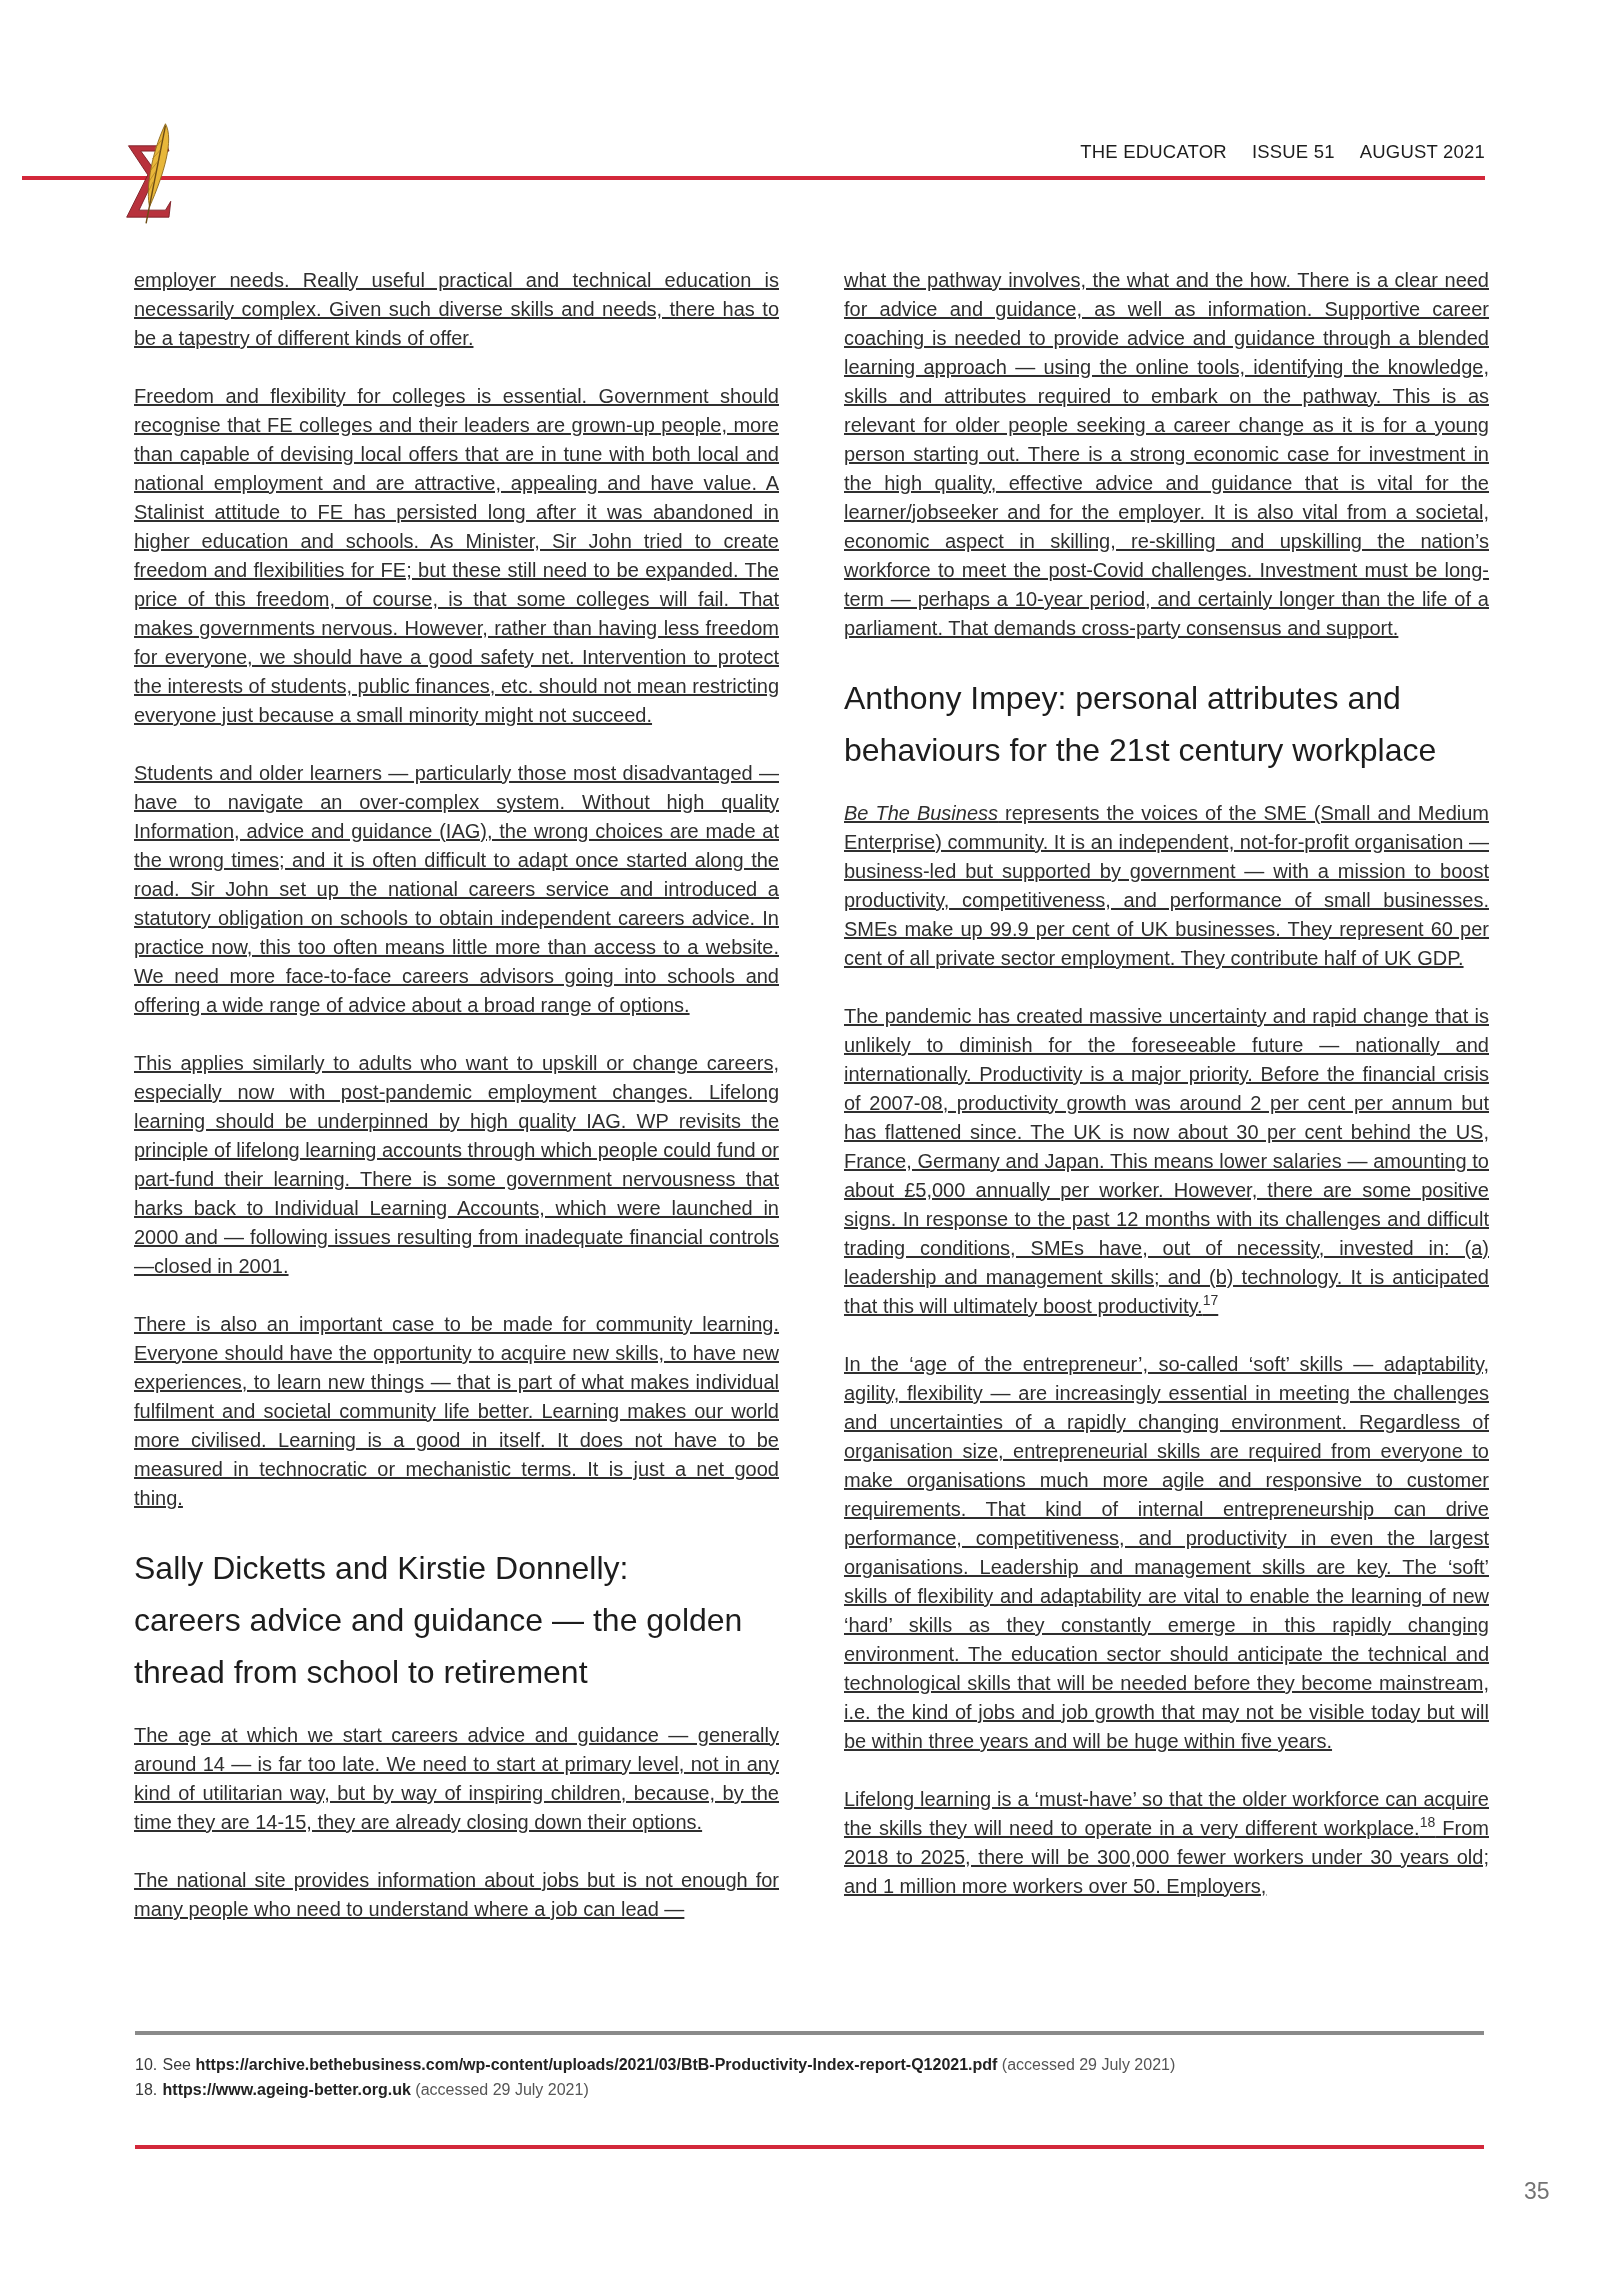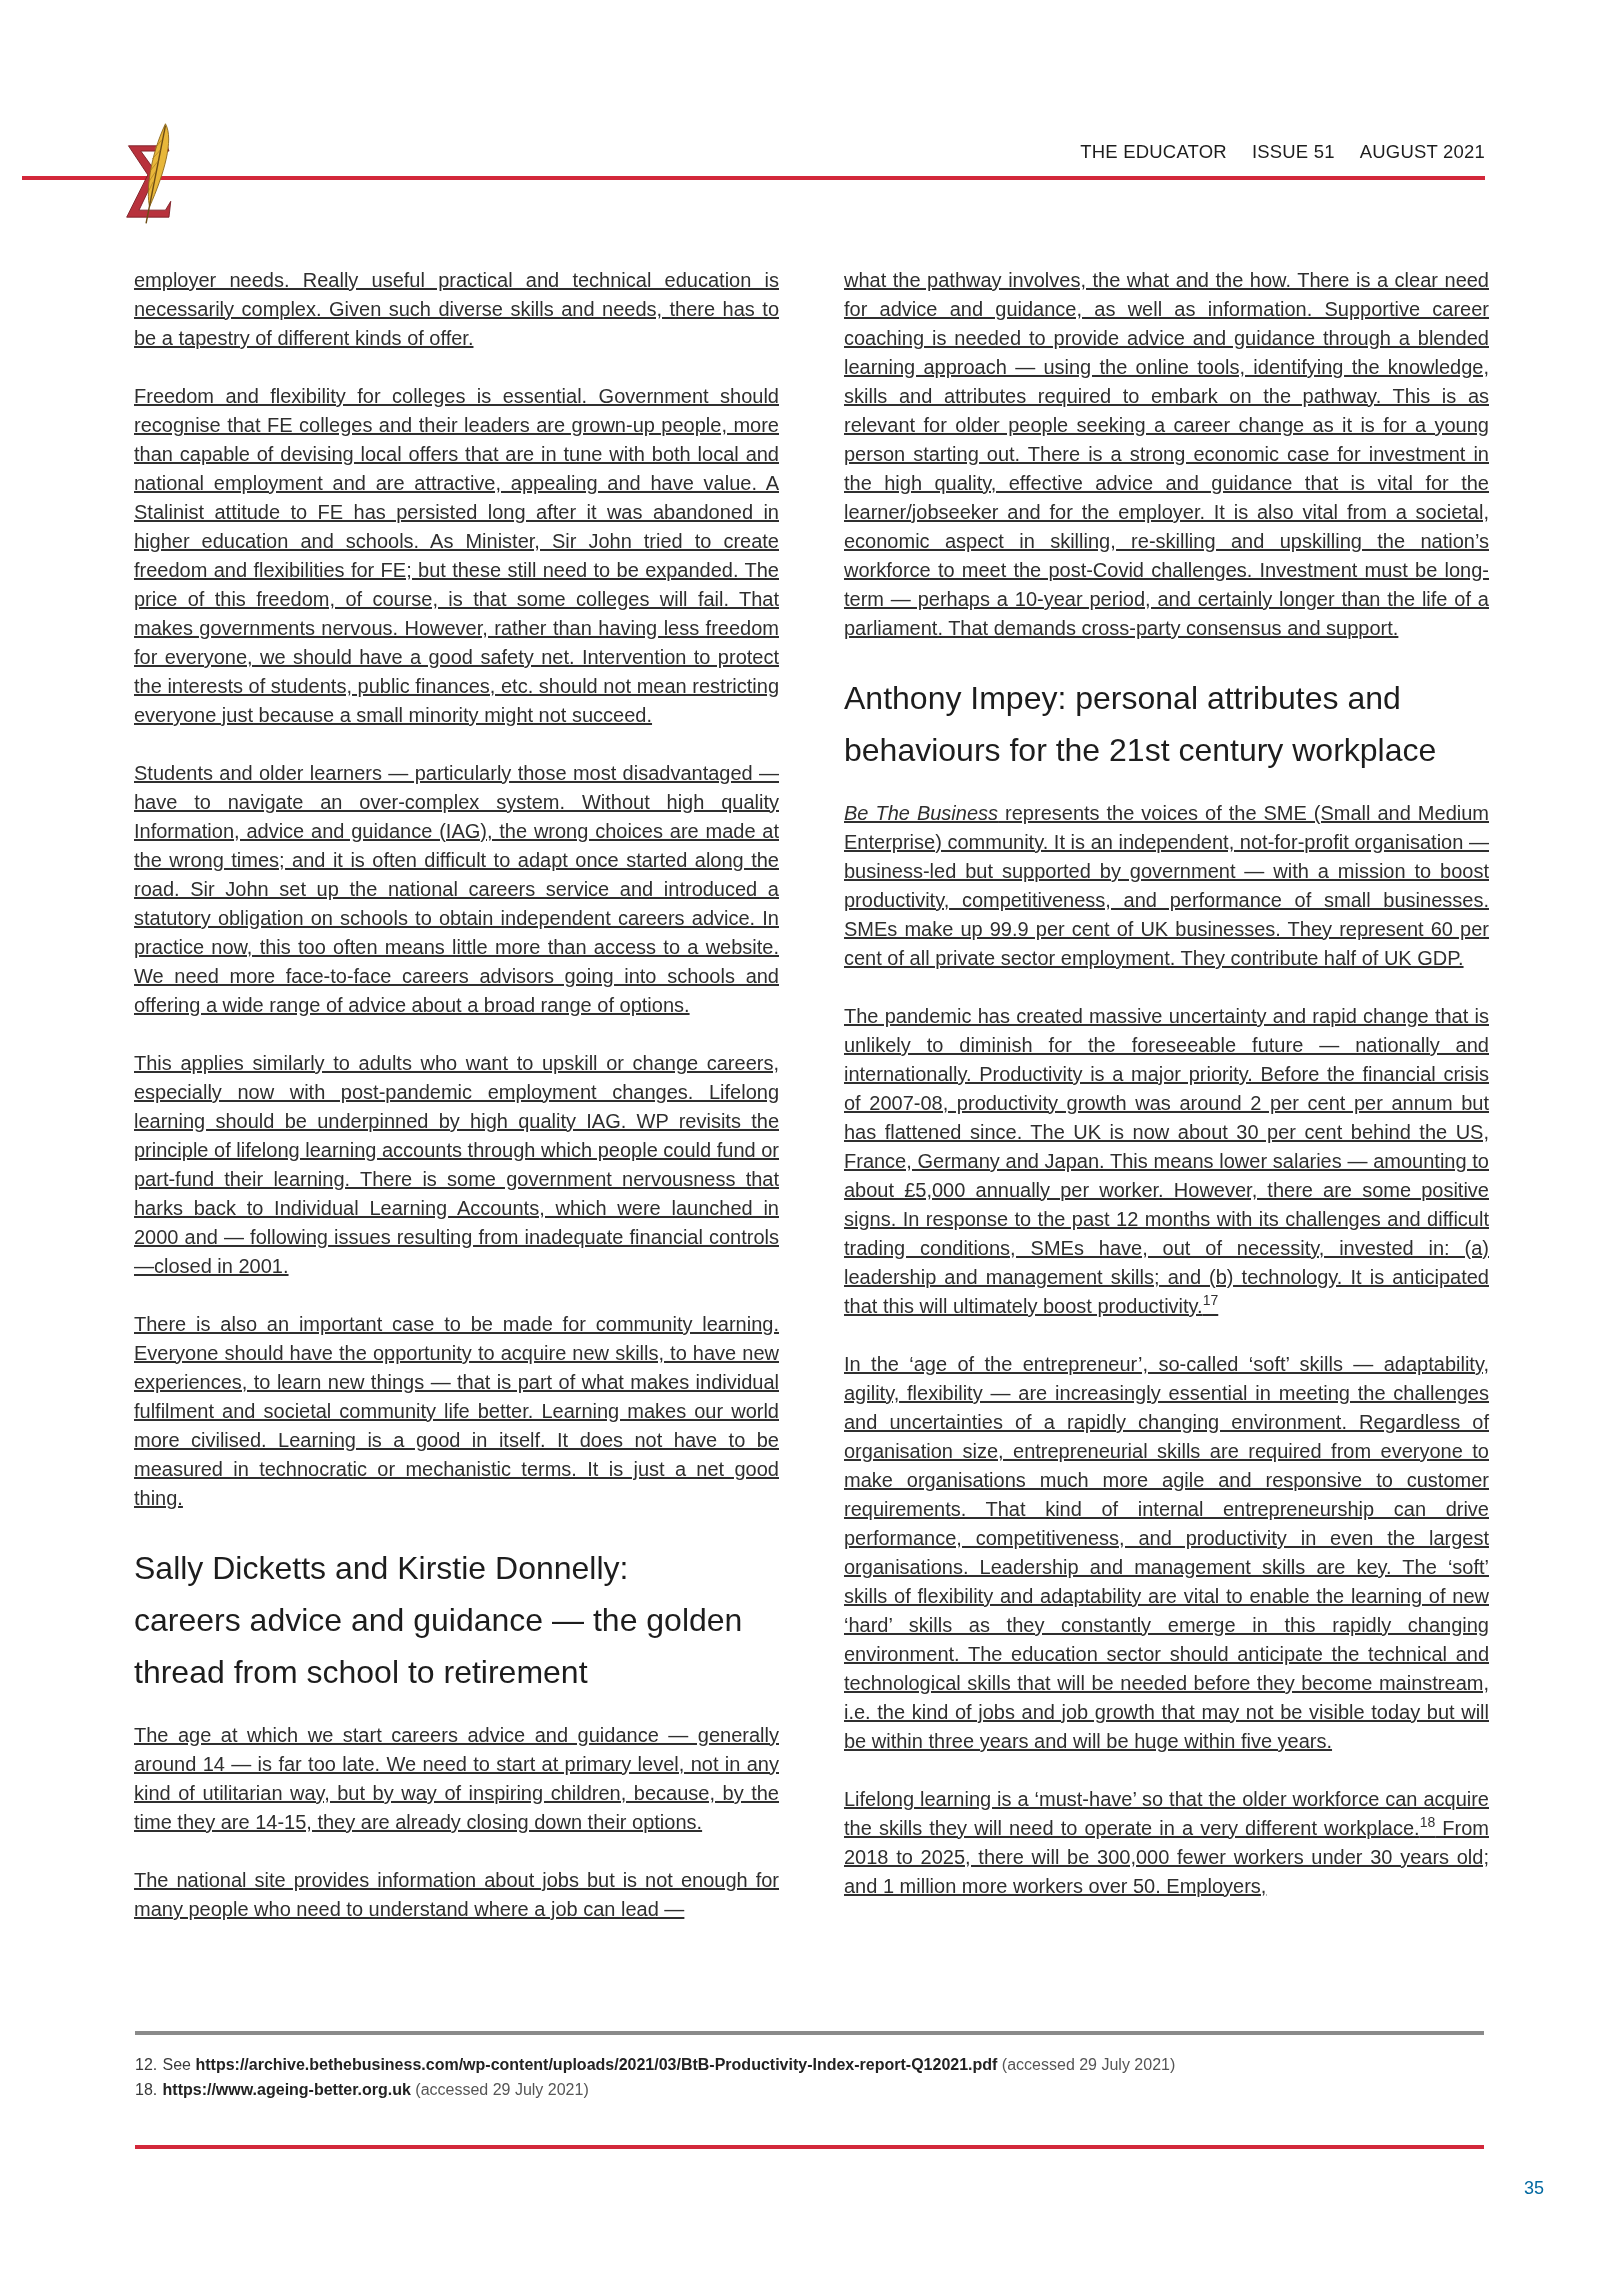--- a/index.html
+++ b/index.html
@@ -41,21 +41,21 @@
   .footnote { white-space: nowrap; }
   .footnote .fn-num { color: #3a3a3a; margin-right: 5.3px; }
   .footnote .fn-link { font-weight: bold; color: #222; }
   .footnote .fn-note { color: #555; }
   .rule-red-bottom {
     position: absolute; left: 135px; top: 2145px; width: 1349px; height: 3.5px;
     background: #d3283a;
   }
   .page-number {
     position: absolute; left: 1524px; top: 2178px;
-    font-size: 18px; color: #0369a1;
+    font-size: 23px; color: #737373;
   }
 </style>
 </head>
 <body>
 
 <div class="header-text">
   <span>THE EDUCATOR</span>
   <span>ISSUE 51</span>
   <span>AUGUST 2021</span>
 </div>
@@ -89,21 +89,21 @@
   <h2>Anthony Impey: personal attributes and behaviours for the 21st century workplace</h2>
   <p><em>Be The Business</em><span> represents the voices of the SME (Small and Medium Enterprise) community. It is an independent, not-for-profit organisation — business-led but supported by government — with a mission to boost productivity, competitiveness, and performance of small businesses. SMEs make up 99.9 per cent of UK businesses. They represent 60 per cent of all private sector employment. They contribute half of UK GDP.</span></p>
   <p><span>The pandemic has created massive uncertainty and rapid change that is unlikely to diminish for the foreseeable future — nationally and internationally. Productivity is a major priority. Before the financial crisis of 2007-08, productivity growth was around 2 per cent per annum but has flattened since. The UK is now about 30 per cent behind the US, France, Germany and Japan. This means lower salaries — amounting to about £5,000 annually per worker. However, there are some positive signs. In response to the past 12 months with its challenges and difficult trading conditions, SMEs have, out of necessity, invested in: (a) leadership and management skills; and (b) technology. It is anticipated that this will ultimately boost productivity.</span><sup>17</sup></p>
   <p>In the ‘age of the entrepreneur’, so-called ‘soft’ skills — adaptability, agility, flexibility — are increasingly essential in meeting the challenges and uncertainties of a rapidly changing environment. Regardless of organisation size, entrepreneurial skills are required from everyone to make organisations much more agile and responsive to customer requirements. That kind of internal entrepreneurship can drive performance, competitiveness, and productivity in even the largest organisations. Leadership and management skills are key. The ‘soft’ skills of flexibility and adaptability are vital to enable the learning of new ‘hard’ skills as they constantly emerge in this rapidly changing environment. The education sector should anticipate the technical and technological skills that will be needed before they become mainstream, i.e. the kind of jobs and job growth that may not be visible today but will be within three years and will be huge within five years.</p>
   <p><span>Lifelong learning is a ‘must-have’ so that the older workforce can acquire the skills they will need to operate in a very different workplace.</span><sup>18</sup><span>  From 2018 to 2025, there will be 300,000 fewer workers under 30 years old; and 1 million more workers over 50. Employers,</span></p>
 </div>
 
 <div class="rule-gray"></div>
 <div class="footnotes">
   <div class="footnote">
-    <span class="fn-num">12.</span><span>See </span><span class="fn-link">https://archive.bethebusiness.com/wp-content/uploads/2021/03/BtB-Productivity-Index-report-Q12021.pdf</span><span class="fn-note"> (accessed 29 July 2021)</span>
+    <span class="fn-num">10.</span><span>See </span><span class="fn-link">https://archive.bethebusiness.com/wp-content/uploads/2021/03/BtB-Productivity-Index-report-Q12021.pdf</span><span class="fn-note"> (accessed 29 July 2021)</span>
   </div>
   <div class="footnote">
     <span class="fn-num">18.</span><span></span><span class="fn-link">https://www.ageing-better.org.uk</span><span class="fn-note"> (accessed 29 July 2021)</span>
   </div>
 </div>
 <div class="rule-red-bottom"></div>
 
 <div class="page-number">35</div>
 
 

